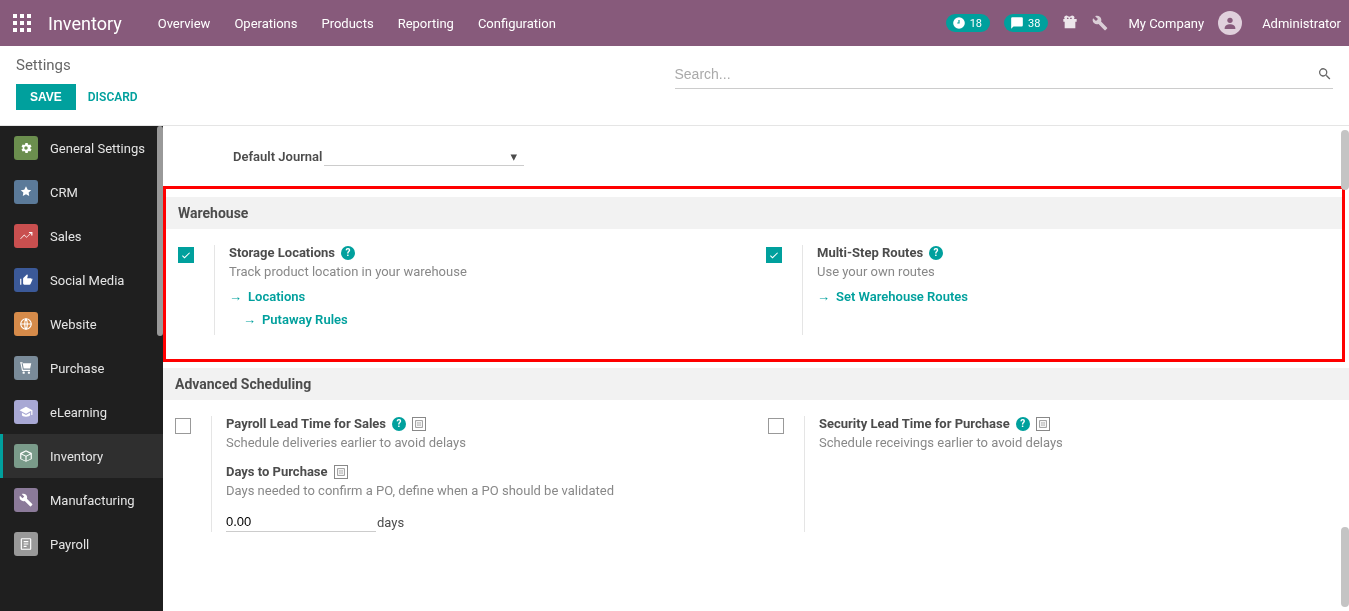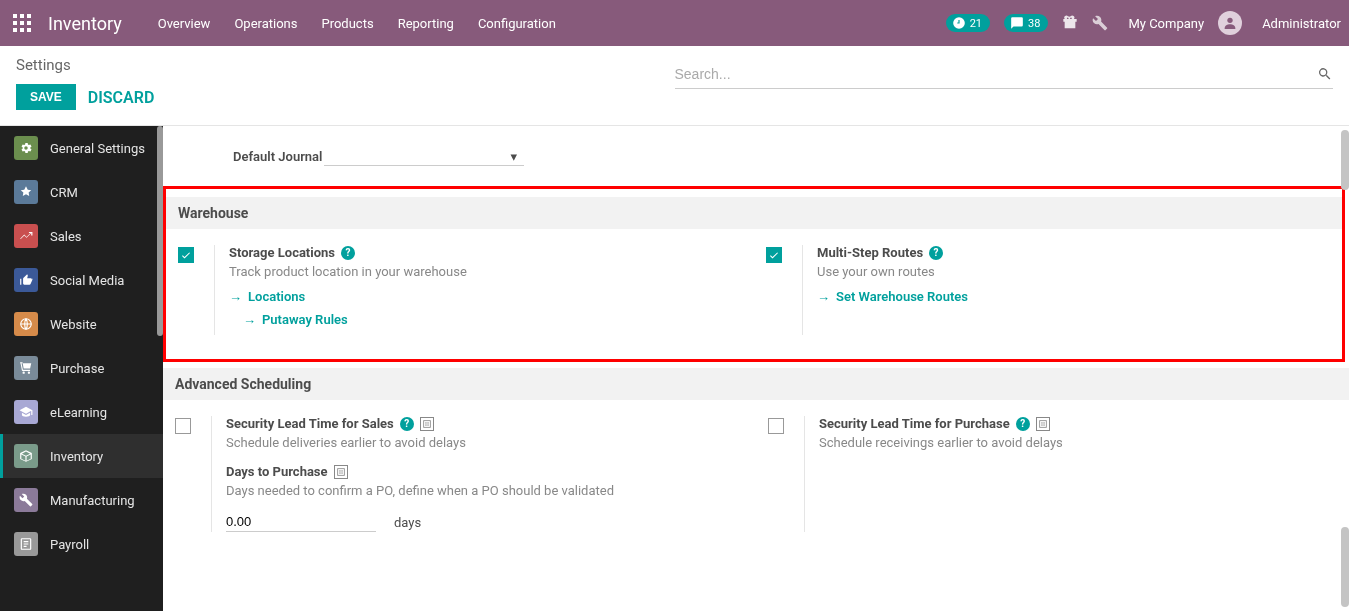--- a/index.html
+++ b/index.html
@@ -18,21 +18,21 @@
     .company-name { color: #fff; font-size: 13px; margin-left: 6px; }
     .user-block { display: flex; align-items: center; gap: 20px; color: #fff; }
     .avatar { width: 24px; height: 24px; border-radius: 50%; background: #e0d0dc; display: flex; align-items: center; justify-content: center; }
     
     
     .control-panel { display: flex; padding: 10px 16px 0 16px; border-bottom: 1px solid #e5e5e5; height: 80px; position: relative; }
     .cp-left { flex: 1; }
     .page-title { font-size: 15px; color: #666; font-weight: 400; margin-bottom: 10px; }
     .cp-buttons { display: flex; gap: 12px; align-items: center; }
     .btn-save { background: #00A09D; color: #fff; border: none; padding: 6px 14px; font-size: 12px; font-weight: 600; cursor: pointer; }
-    .btn-discard { color: #00A09D; font-size: 16px; font-weight: 600; cursor: pointer; }
+    .btn-discard { color: #00A09D; font-size: 12px; font-weight: 600; cursor: pointer; }
     .cp-right { flex: 1; padding-top: 4px; }
     .search-wrap { position: relative; border-bottom: 1px solid #ccc; display: flex; align-items: center; }
     .search-input { border: none; outline: none; width: 100%; padding: 6px 0; font-size: 14px; }
     .search-input::placeholder { color: #aaa; }
     .search-ico { width: 16px; height: 16px; fill: #666; }
     
     
     .main-wrap { display: flex; height: calc(611px - 126px); position: relative; }
     
     
@@ -84,21 +84,21 @@
     .opt-content { flex: 1; border-left: 1px solid #e5e5e5; padding-left: 14px; }
     .opt-title { font-size: 13px; font-weight: 700; color: #4c4c4c; display: flex; align-items: center; gap: 6px; }
     .help-ico { width: 14px; height: 14px; border-radius: 50%; background: #00A09D; color: #fff; display: inline-flex; align-items: center; justify-content: center; font-size: 10px; font-weight: bold; }
     .opt-desc { color: #888; font-size: 13px; margin: 4px 0 10px 0; }
     .opt-link { color: #00A09D; font-size: 13px; font-weight: 600; display: flex; align-items: center; gap: 6px; cursor: pointer; margin-bottom: 8px; }
     .opt-link .arrow { font-weight: bold; }
     .opt-link.indent { margin-left: 14px; }
     .enterprise-ico { width: 14px; height: 14px; border: 1px solid #888; display: inline-flex; align-items: center; justify-content: center; }
     .enterprise-ico svg { width: 10px; height: 10px; fill: #888; }
     
-    .days-row { display: flex; align-items: center; gap: 18px; font-size: 13px; margin-top: 14px; }
+    .days-row { display: flex; align-items: center; gap: 1px; font-size: 13px; margin-top: 14px; }
     .days-input { border: none; border-bottom: 1px solid #ccc; width: 150px; padding: 2px 0; font-size: 13px; }
   </style>
 </head>
 <body>
 
 <div class="navbar">
   <div class="apps-icon">
     <svg class="apps-grid" viewBox="0 0 18 18">
         <rect x="0" y="0" width="4" height="4"></rect>
         <rect x="7" y="0" width="4" height="4"></rect>
@@ -117,21 +117,21 @@
     <div class="nav-item">Operations</div>
     <div class="nav-item">Products</div>
     <div class="nav-item">Reporting</div>
     <div class="nav-item">Configuration</div>
   </div>
   <div class="nav-right">
     <div class="badge-pill">
       <svg class="icon-svg" viewBox="0 0 24 24">
           <path d="M12 2a10 10 0 100 20 10 10 0 000-20zm1 11h-4v-2h2V7h2v6z"></path>
         </svg>
-      <span>21</span>
+      <span>18</span>
     </div>
     <div class="badge-pill">
       <svg class="icon-svg" viewBox="0 0 24 24">
           <path d="M20 2H4a2 2 0 00-2 2v18l4-4h14a2 2 0 002-2V4a2 2 0 00-2-2z"></path>
         </svg>
       <span>38</span>
     </div>
     <svg class="icon-svg" viewBox="0 0 24 24" style="width:16px;height:16px;opacity:.85">
         <path d="M20 6h-2.18A3 3 0 0013 2a3 3 0 00-2 .78A3 3 0 009 2a3 3 0 00-4.82 4H2v4h2v10h16V10h2V6zM9 4a1 1 0 110 2H8a1 1 0 011-2zm4 0a1 1 0 011 2h-1a1 1 0 010-2z"></path>
       </svg>
@@ -324,21 +324,21 @@
     </div>
 
     <div class="section-head">Advanced Scheduling</div>
     <div class="settings-grid">
       <div class="settings-col">
         <div class="chk-wrap">
           <div class="chk-empty"></div>
         </div>
         <div class="opt-content">
           <div class="opt-title">
-            <span>Security Lead Time for Sales</span>
+            <span>Payroll Lead Time for Sales</span>
             <span class="help-ico">?</span>
             <span class="enterprise-ico">
                 <svg viewBox="0 0 24 24">
                   <rect x="4" y="4" width="16" height="16" fill="none" stroke="#888" stroke-width="2"></rect>
                   <rect x="8" y="8" width="3" height="3"></rect>
                   <rect x="13" y="8" width="3" height="3"></rect>
                   <rect x="8" y="13" width="3" height="3"></rect>
                   <rect x="13" y="13" width="3" height="3"></rect>
                 </svg>
               </span>

